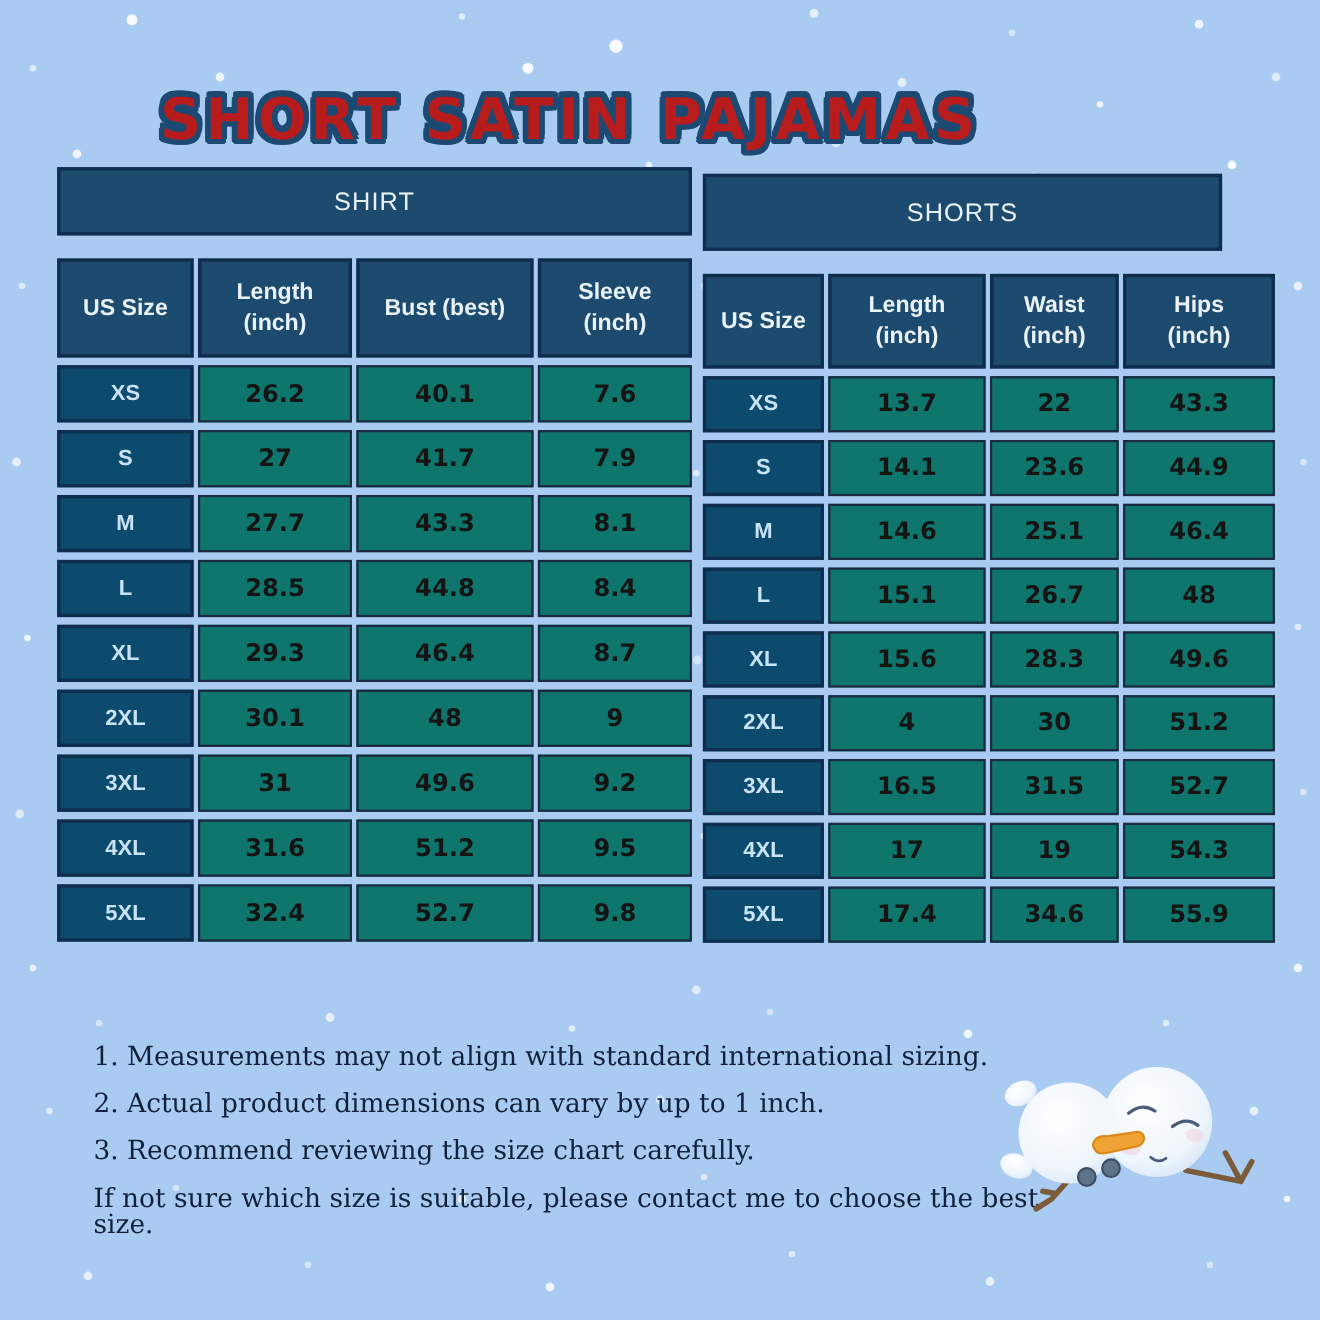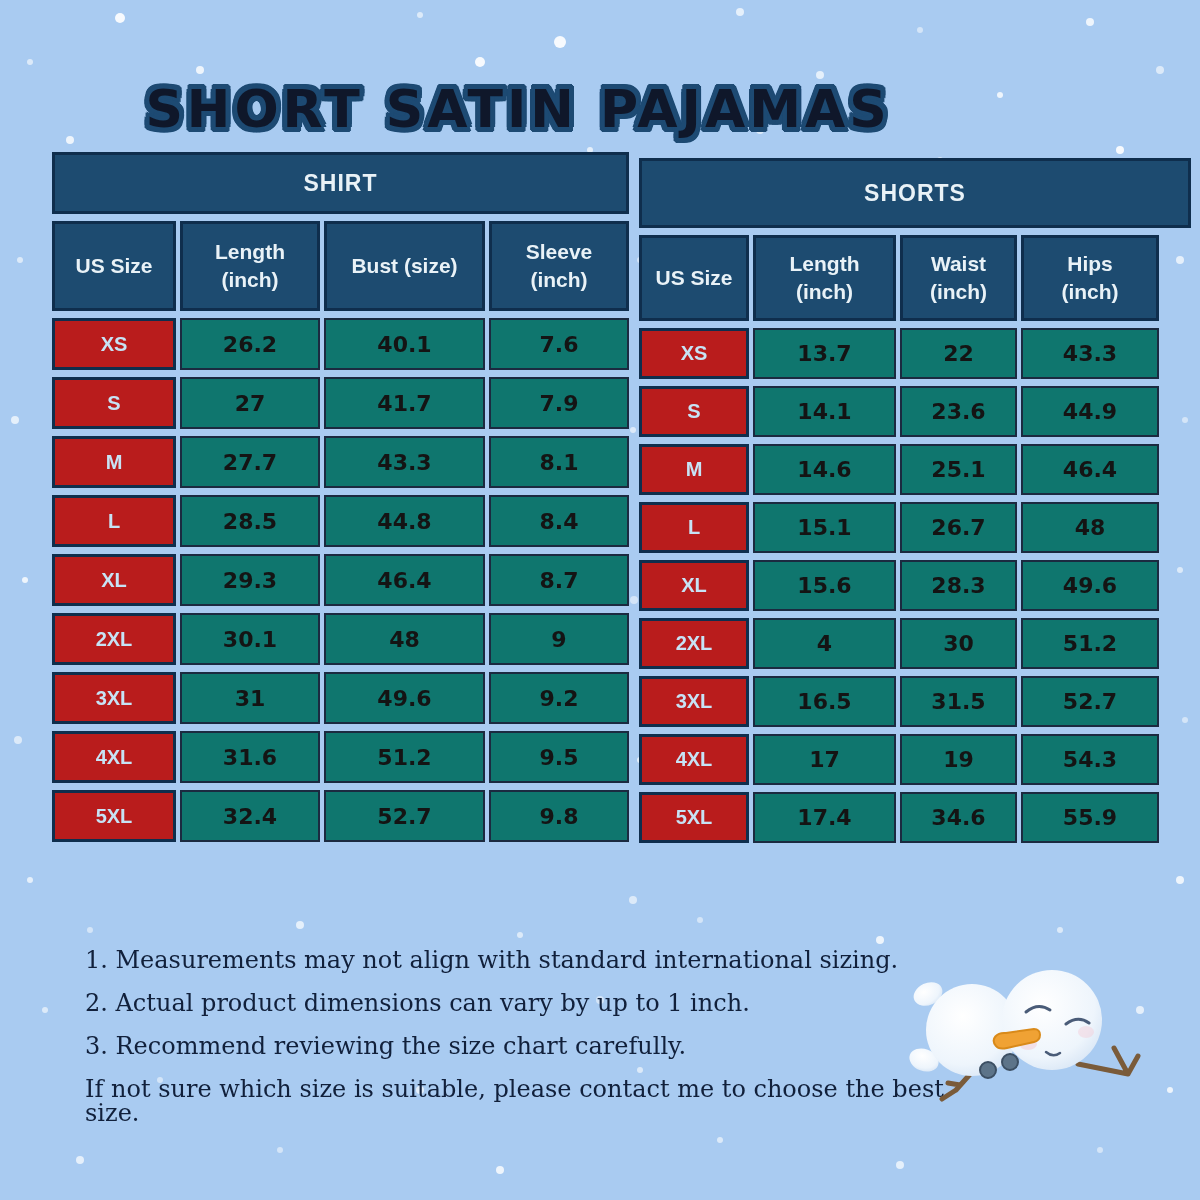--- a/index.html
+++ b/index.html
@@ -11,61 +11,61 @@
   }
   #snow{position:absolute;inset:0;z-index:0;}
   .content{position:relative;z-index:1;}
 
   
   .title{
     position:absolute;top:44px;left:0;width:1036px;
     text-align:center;
     font-family:"DejaVu Sans", sans-serif;
     font-weight:bold;font-size:52px;letter-spacing:4px;
-    color:#0f172a;
+    color:#b91c1c;
     text-shadow:
       -4px -4px 0 #1d4a73, 4px -4px 0 #1d4a73,
       -4px 4px 0 #1d4a73, 4px 4px 0 #1d4a73,
       -5px 0 0 #1d4a73, 5px 0 0 #1d4a73,
       0 -5px 0 #1d4a73, 0 5px 0 #1d4a73,
       -3px -5px 0 #1d4a73, 3px 5px 0 #1d4a73,
       -5px 3px 0 #1d4a73, 5px -3px 0 #1d4a73,
       3px -5px 0 #1d4a73, -3px 5px 0 #1d4a73;
   }
 
   
   .tables{position:absolute;top:152px;left:52px;display:flex;gap:10px;}
   .tablecol{display:block;}
   .tablecol.shorts{margin-top:6px;}
   .banner{
     box-sizing:border-box;
     background:#1d4b70;border:3px solid #0f2e4d;
-    color:#e9f2f7;font-weight:bold;font-size:23px;letter-spacing:1px;
+    color:#e9f2f7;font-weight:normal;font-size:23px;letter-spacing:1px;
     display:flex;align-items:center;justify-content:center;
-    margin-bottom:7px;
+    margin-bottom:21px;
   }
   .shirt .banner{width:577px;height:62px;}
-  .shorts .banner{width:552px;height:70px;}
+  .shorts .banner{width:472px;height:70px;}
   .grid{display:grid;column-gap:4px;row-gap:7px;margin-bottom:7px;}
   .shirt .grid{grid-template-columns:124px 140px 161px 140px;}
   .shorts .grid{grid-template-columns:110px 143px 117px 138px;}
   .cell{
     box-sizing:border-box;
     display:flex;align-items:center;justify-content:center;
     text-align:center;
   }
   .head{
     background:#1d4b70;border:3px solid #0f2e4d;
     color:#e9f2f7;font-weight:bold;font-size:21px;
     white-space:pre-line;line-height:1.35;
   }
   .shirt .colheads .cell{height:90px;}
   .shorts .colheads .cell{height:86px;}
   .size{
-    background:#b91c1c;border:3px solid #0f2e4d;
+    background:#0c4a6e;border:3px solid #0f2e4d;
     color:#c7e3f5;font-weight:bold;font-size:20px;
   }
   .val{
     background:#0f766e;border:2px solid #1b2a40;
     color:#141414;font-weight:bold;font-size:22px;
     font-family:"DejaVu Sans", sans-serif;
   }
   .shirt .rows .cell{height:52px;}
   .shorts .rows .cell{height:51px;}
 
@@ -149,21 +149,21 @@
   <h1 class="title">SHORT SATIN PAJAMAS</h1>
 
   <div class="tables">
 
     <section class="tablecol shirt">
       <div class="banner">SHIRT</div>
       <div class="grid colheads">
         <div class="cell head">US Size</div>
         <div class="cell head">Length
 (inch)</div>
-        <div class="cell head">Bust (size)</div>
+        <div class="cell head">Bust (best)</div>
         <div class="cell head">Sleeve
 (inch)</div>
       </div>
       <div class="grid rows">
           <div class="cell size">XS</div>
           <div class="cell val">26.2</div>
           <div class="cell val">40.1</div>
           <div class="cell val">7.6</div>
           <div class="cell size">S</div>
           <div class="cell val">27</div>

